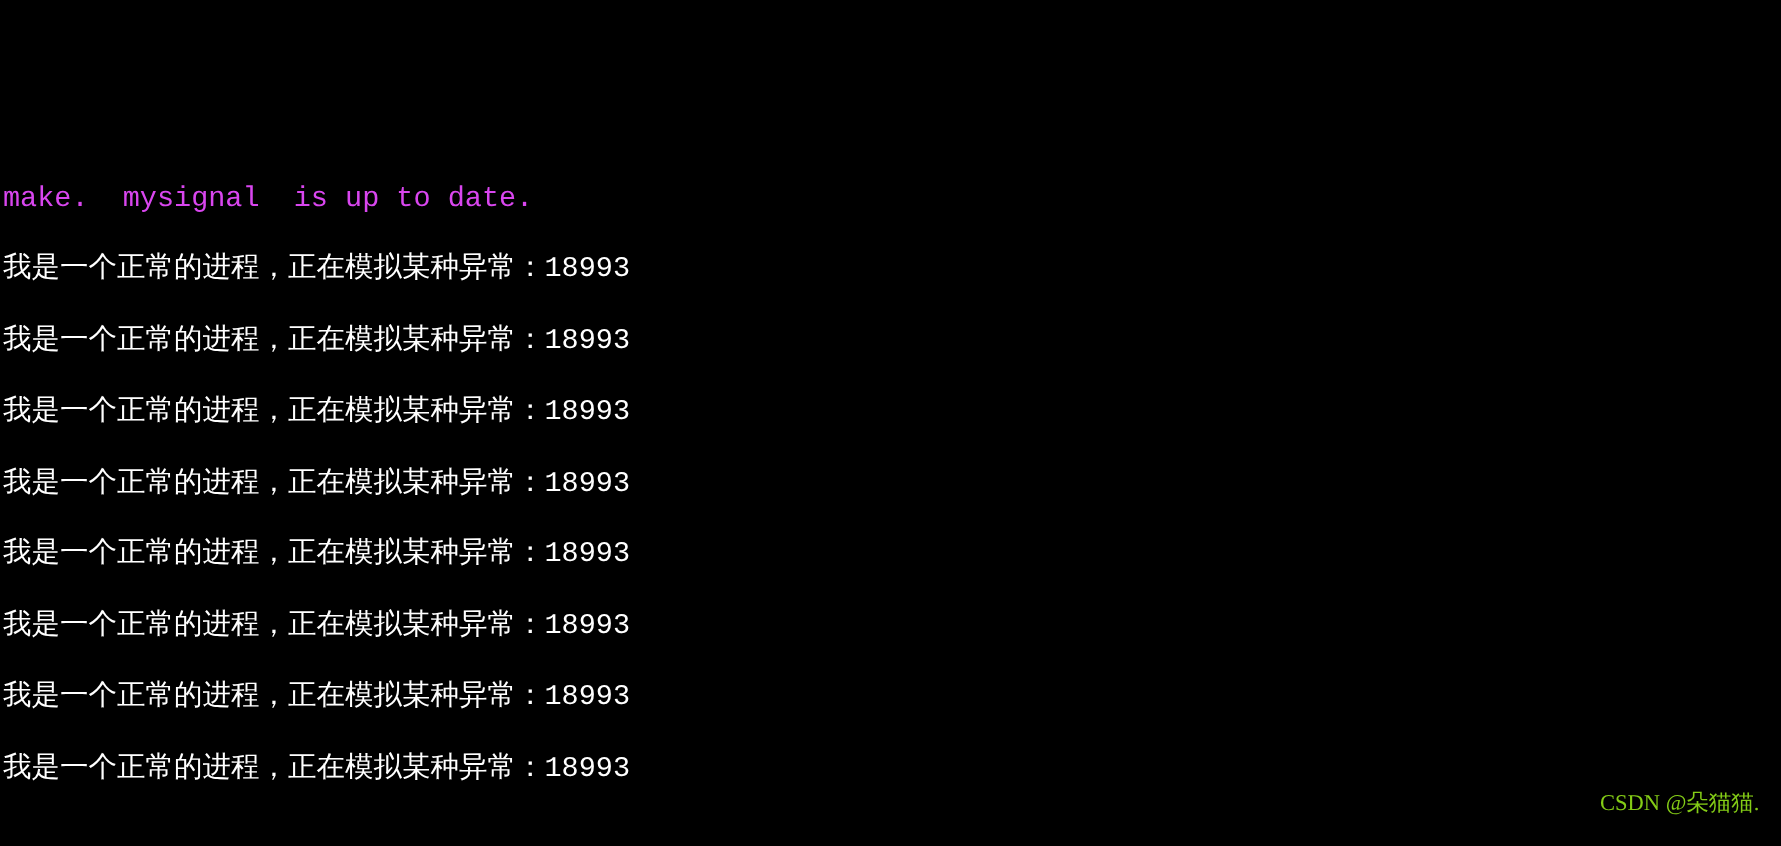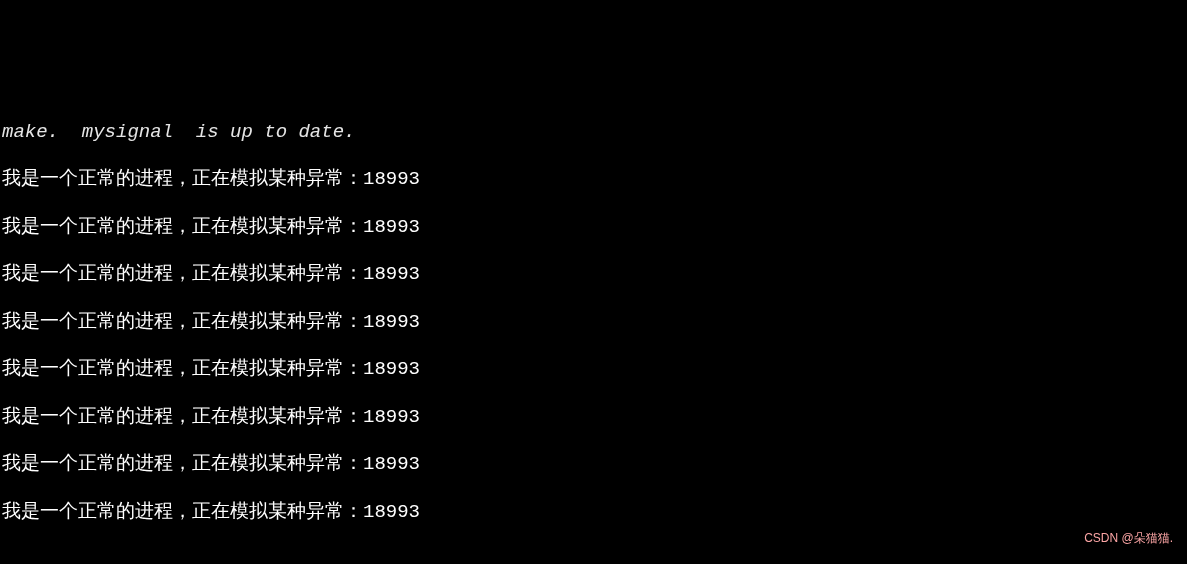--- a/index.html
+++ b/index.html
@@ -19,30 +19,29 @@
       white-space: pre;
       position: relative;
     }
     .terminal {
       padding: 2px 2px;
     }
     .line {
       display: block;
     }
     .partial {
-      color: #e5e5e5;
-      font-style: italic;
+      color: #d946ef;
     }
     .watermark {
       position: absolute;
       right: 14px;
       bottom: 18px;
-      color: #fca5a5;
-      font-size: 12px;
-      font-family: Liberation Sans, sans-serif;
+      color: #84cc16;
+      font-size: 15px;
+      font-family: Liberation Serif, serif;
     }
   </style>
 </head>
 <body>
 
 
 
 <div class="terminal">
 <span class="line partial">make.  mysignal  is up to date.</span>
 <span class="line">我是一个正常的进程，正在模拟某种异常：18993</span>

